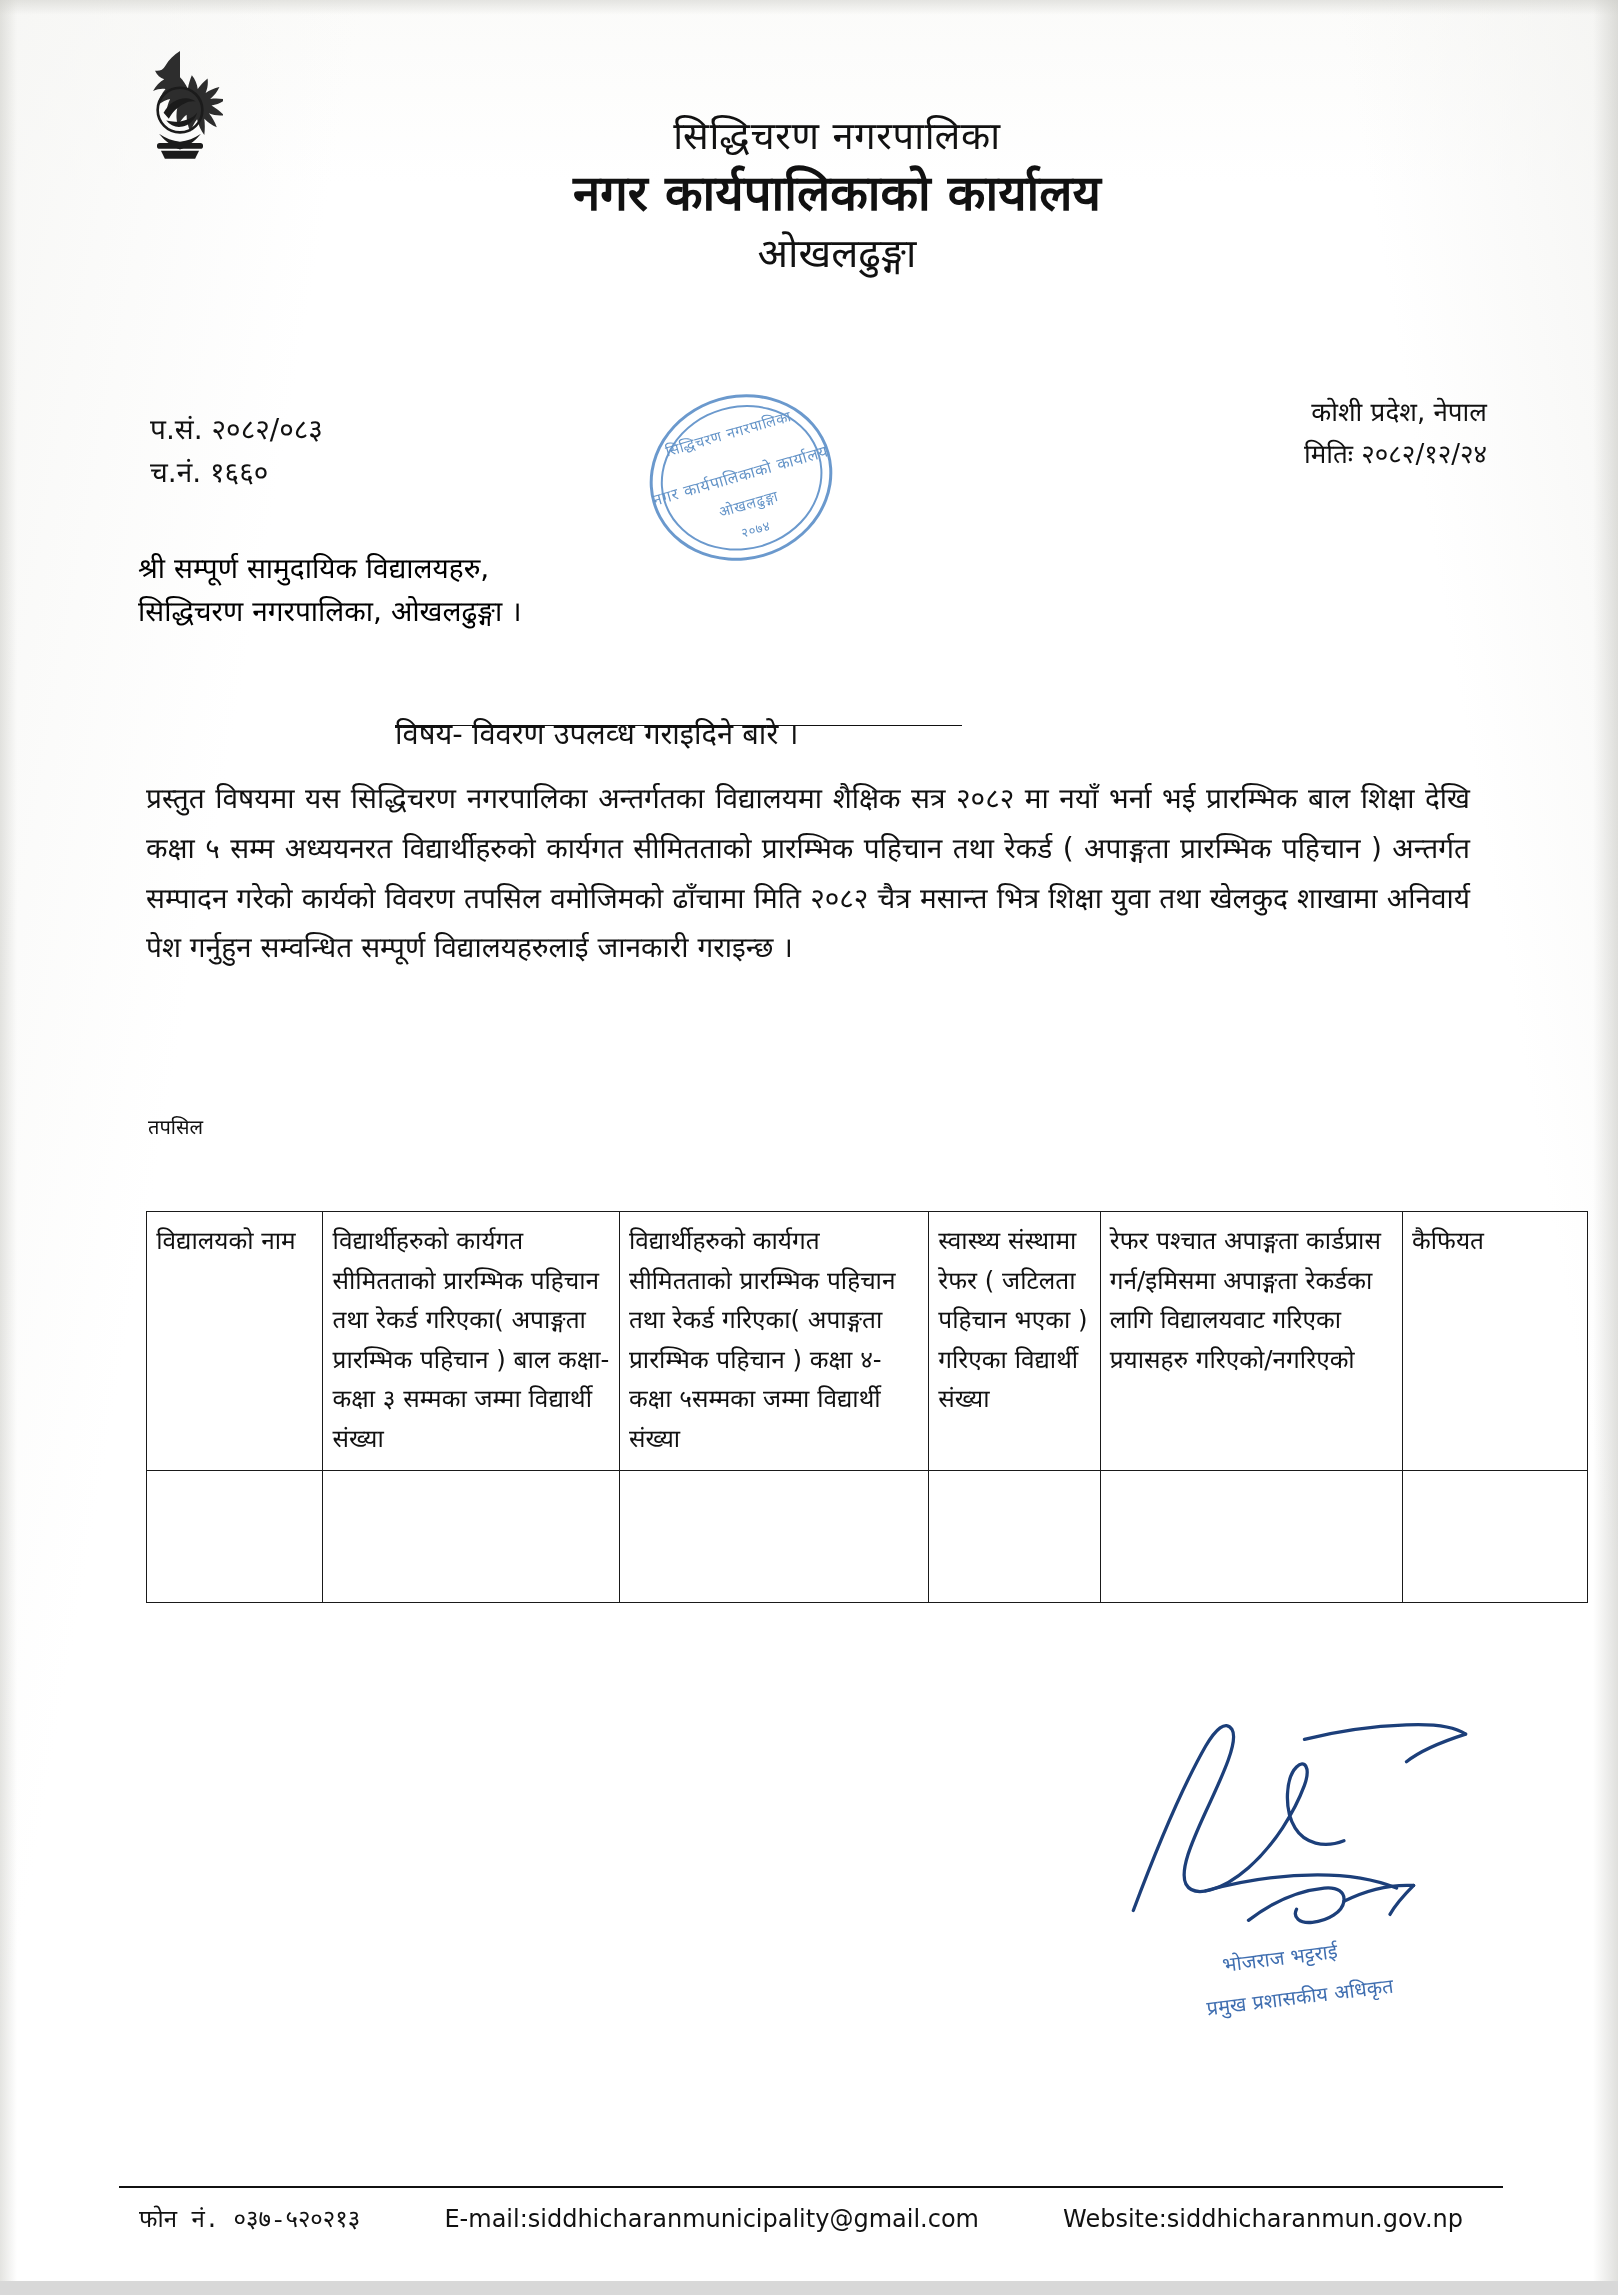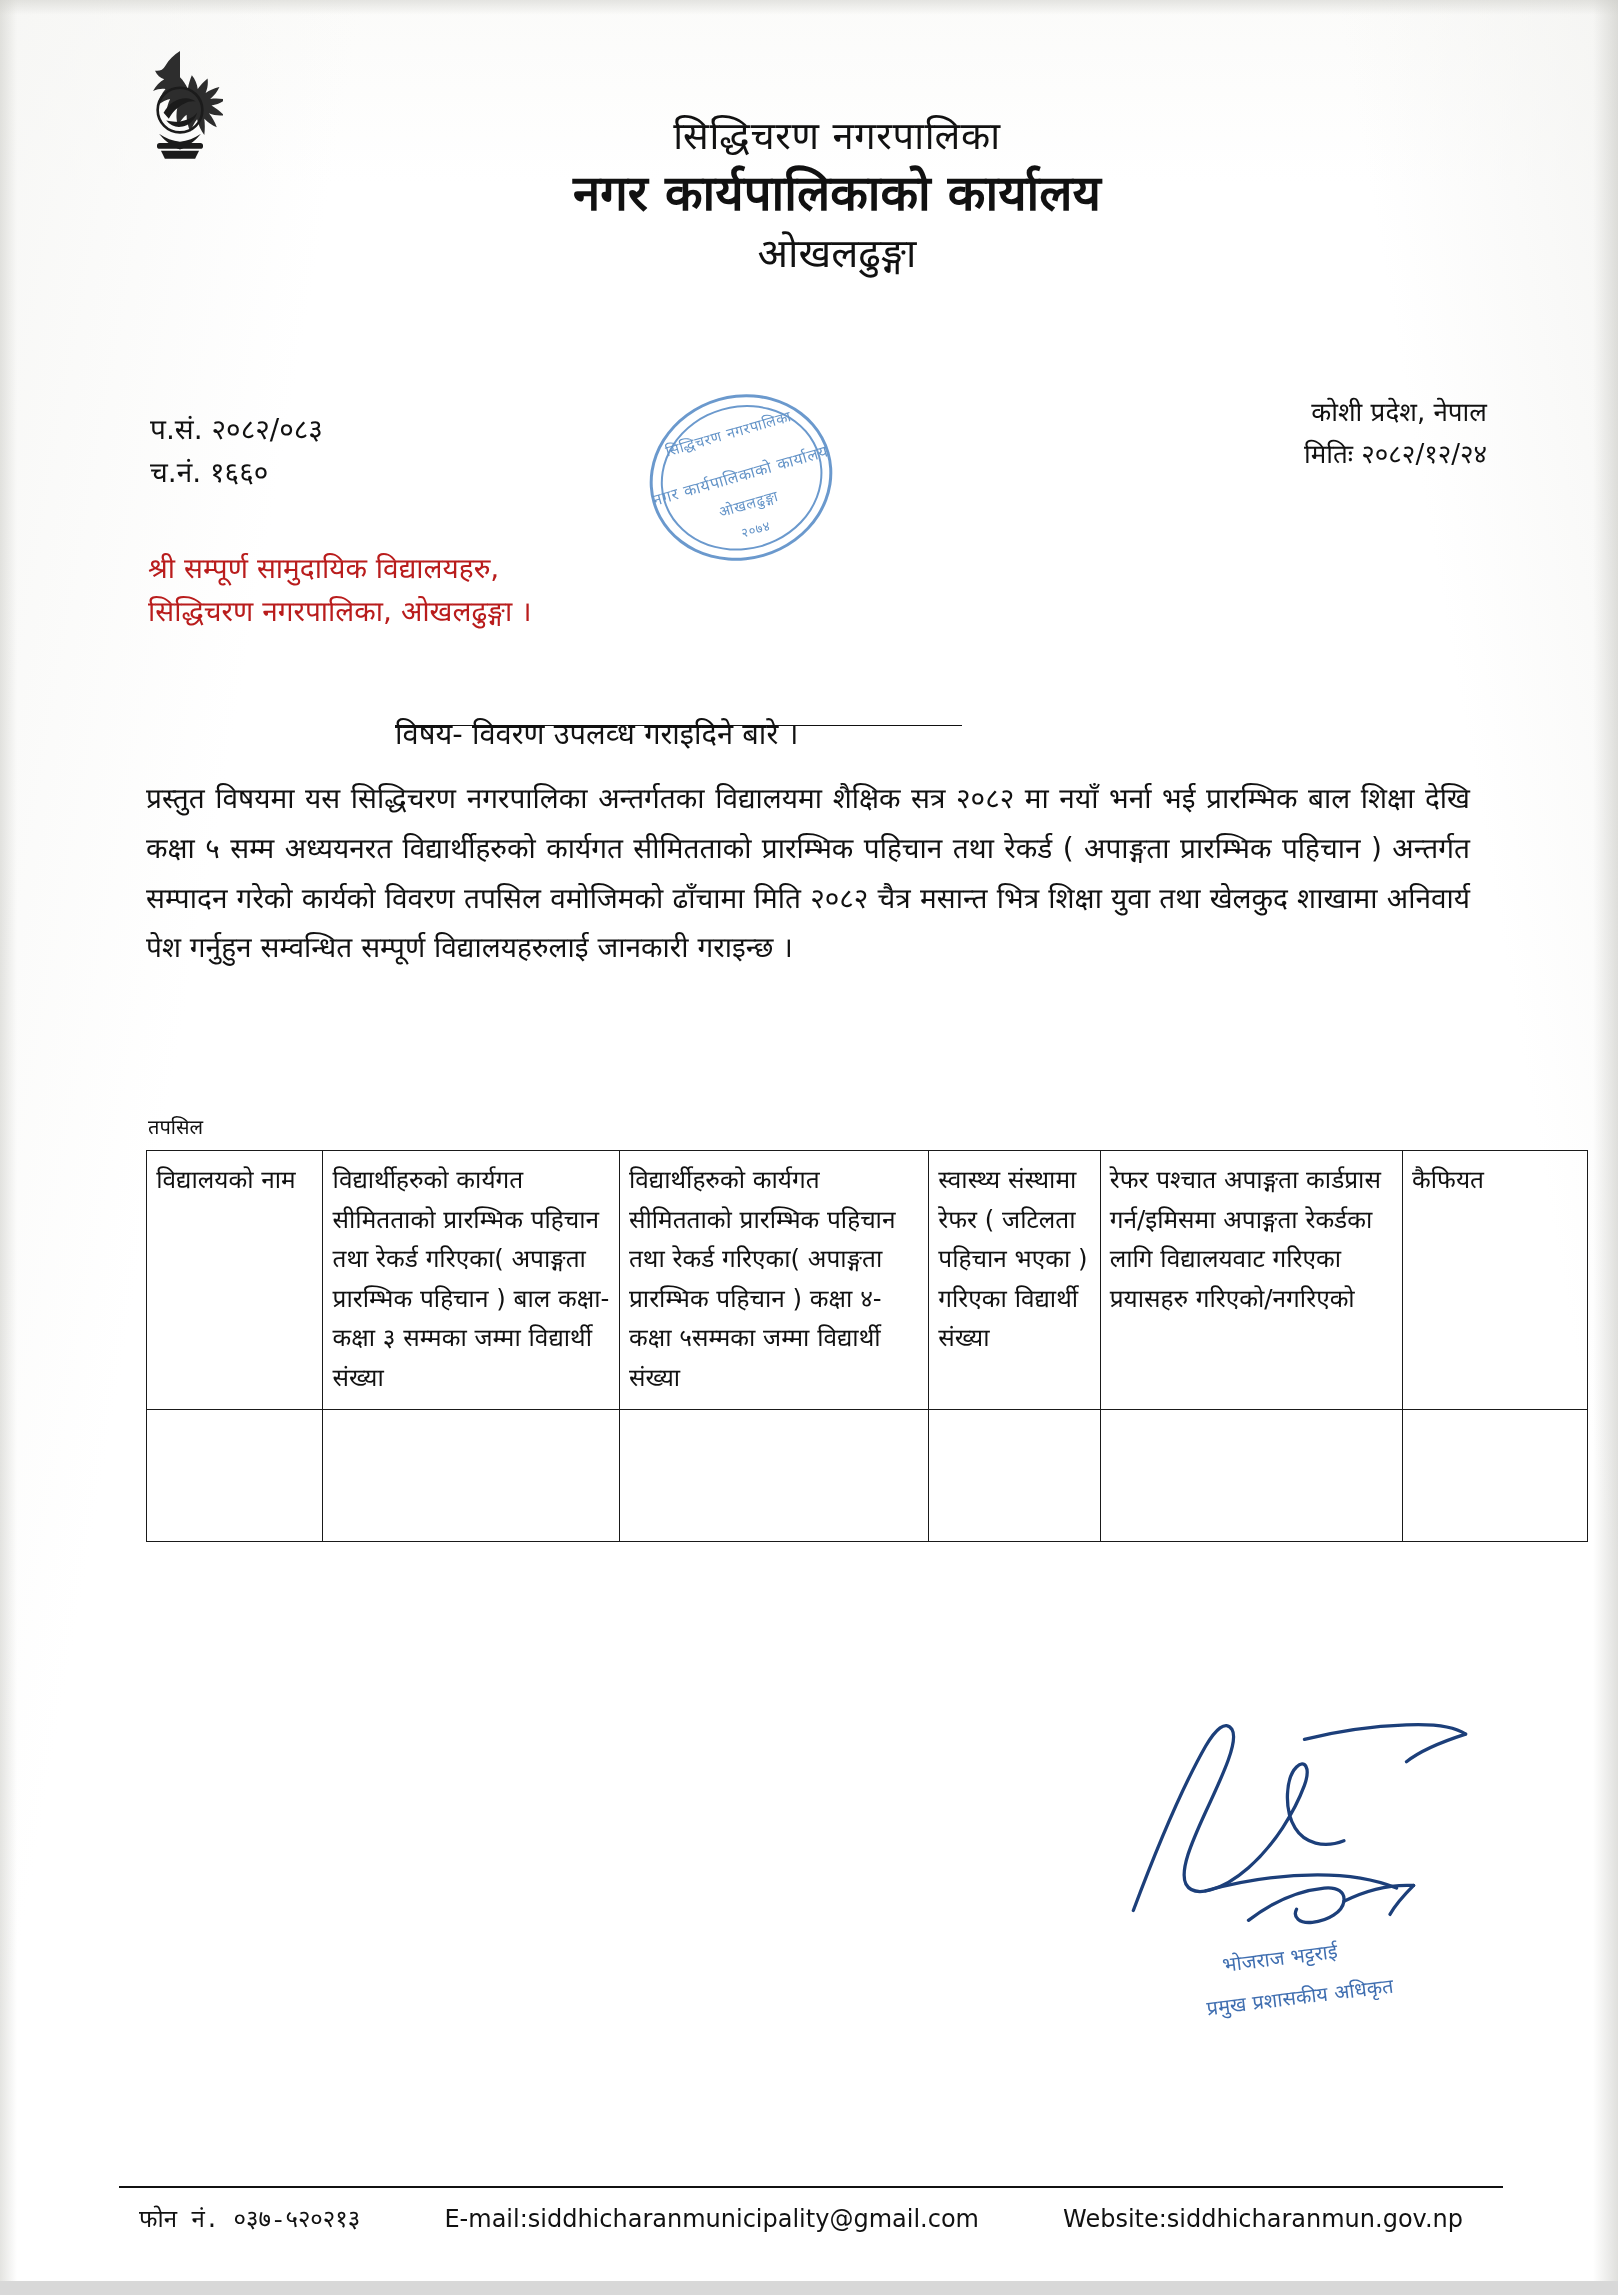--- a/index.html
+++ b/index.html
@@ -134,25 +134,25 @@
     letter-spacing: 0.7px;
   }
   .stamp .st-t1 { top: 26px; }
   .stamp .st-t2 { top: 69px; font-size: 16px; }
   .stamp .st-t3 { top: 99px; font-size: 14.5px; }
   .stamp .st-t4 { top: 127px; font-size: 13px; }
 
   
   .recipient {
     position: absolute;
-    left: 148px;
+    left: 138px;
     top: 547px;
     font-size: 28px;
     line-height: 1.55;
-    color: #b91c1c;
+    color: #000000;
   }
 
   
   .subject {
     position: absolute;
     left: 395px;
     top: 685px;
     font-size: 29px;
     color: #111;
     margin-top: 28px;
@@ -186,21 +186,21 @@
     left: 148px;
     top: 1113px;
     font-size: 20px;
     color: #111;
   }
 
   
   .tbl {
     position: absolute;
     left: 146px;
-    top: 1150px;
+    top: 1211px;
     width: 1324px;
     border-collapse: collapse;
     table-layout: fixed;
   }
   .tbl td {
     border: 1.3px solid #1a1a1a;
     vertical-align: top;
     padding: 9.2px 9.2px 12px 9.2px;
     font-size: 24.4px;
     line-height: 1.62;

